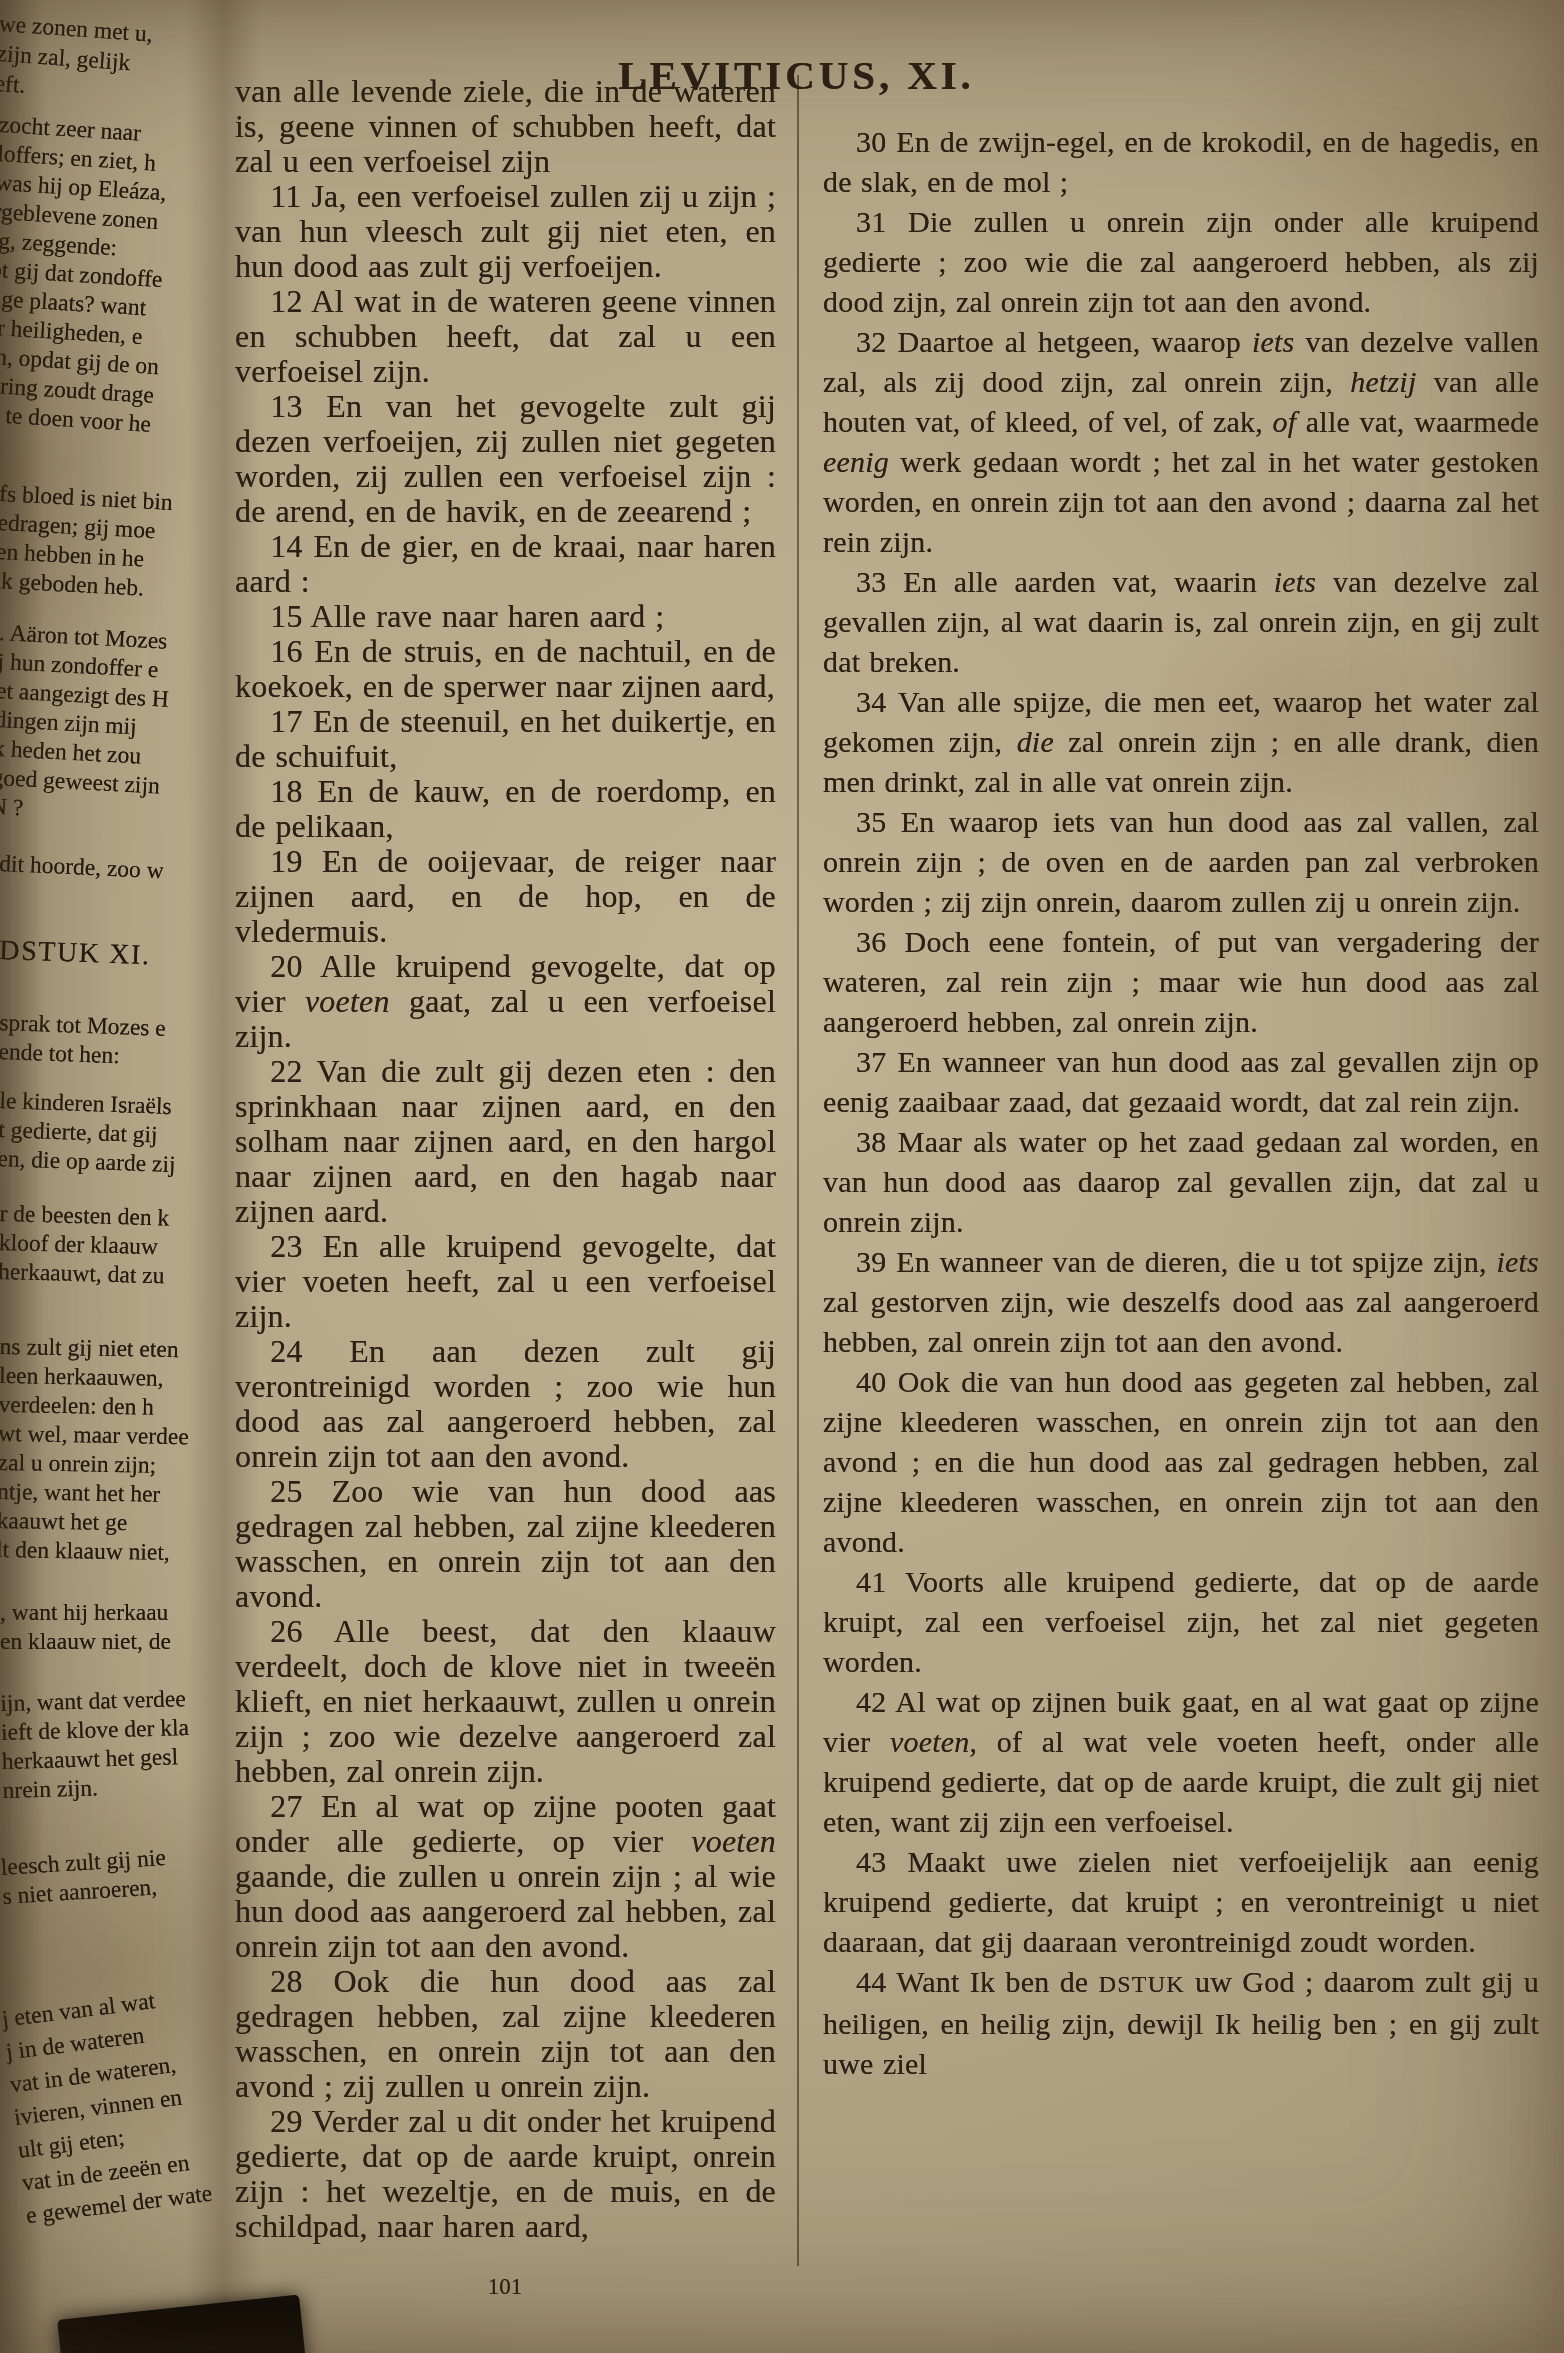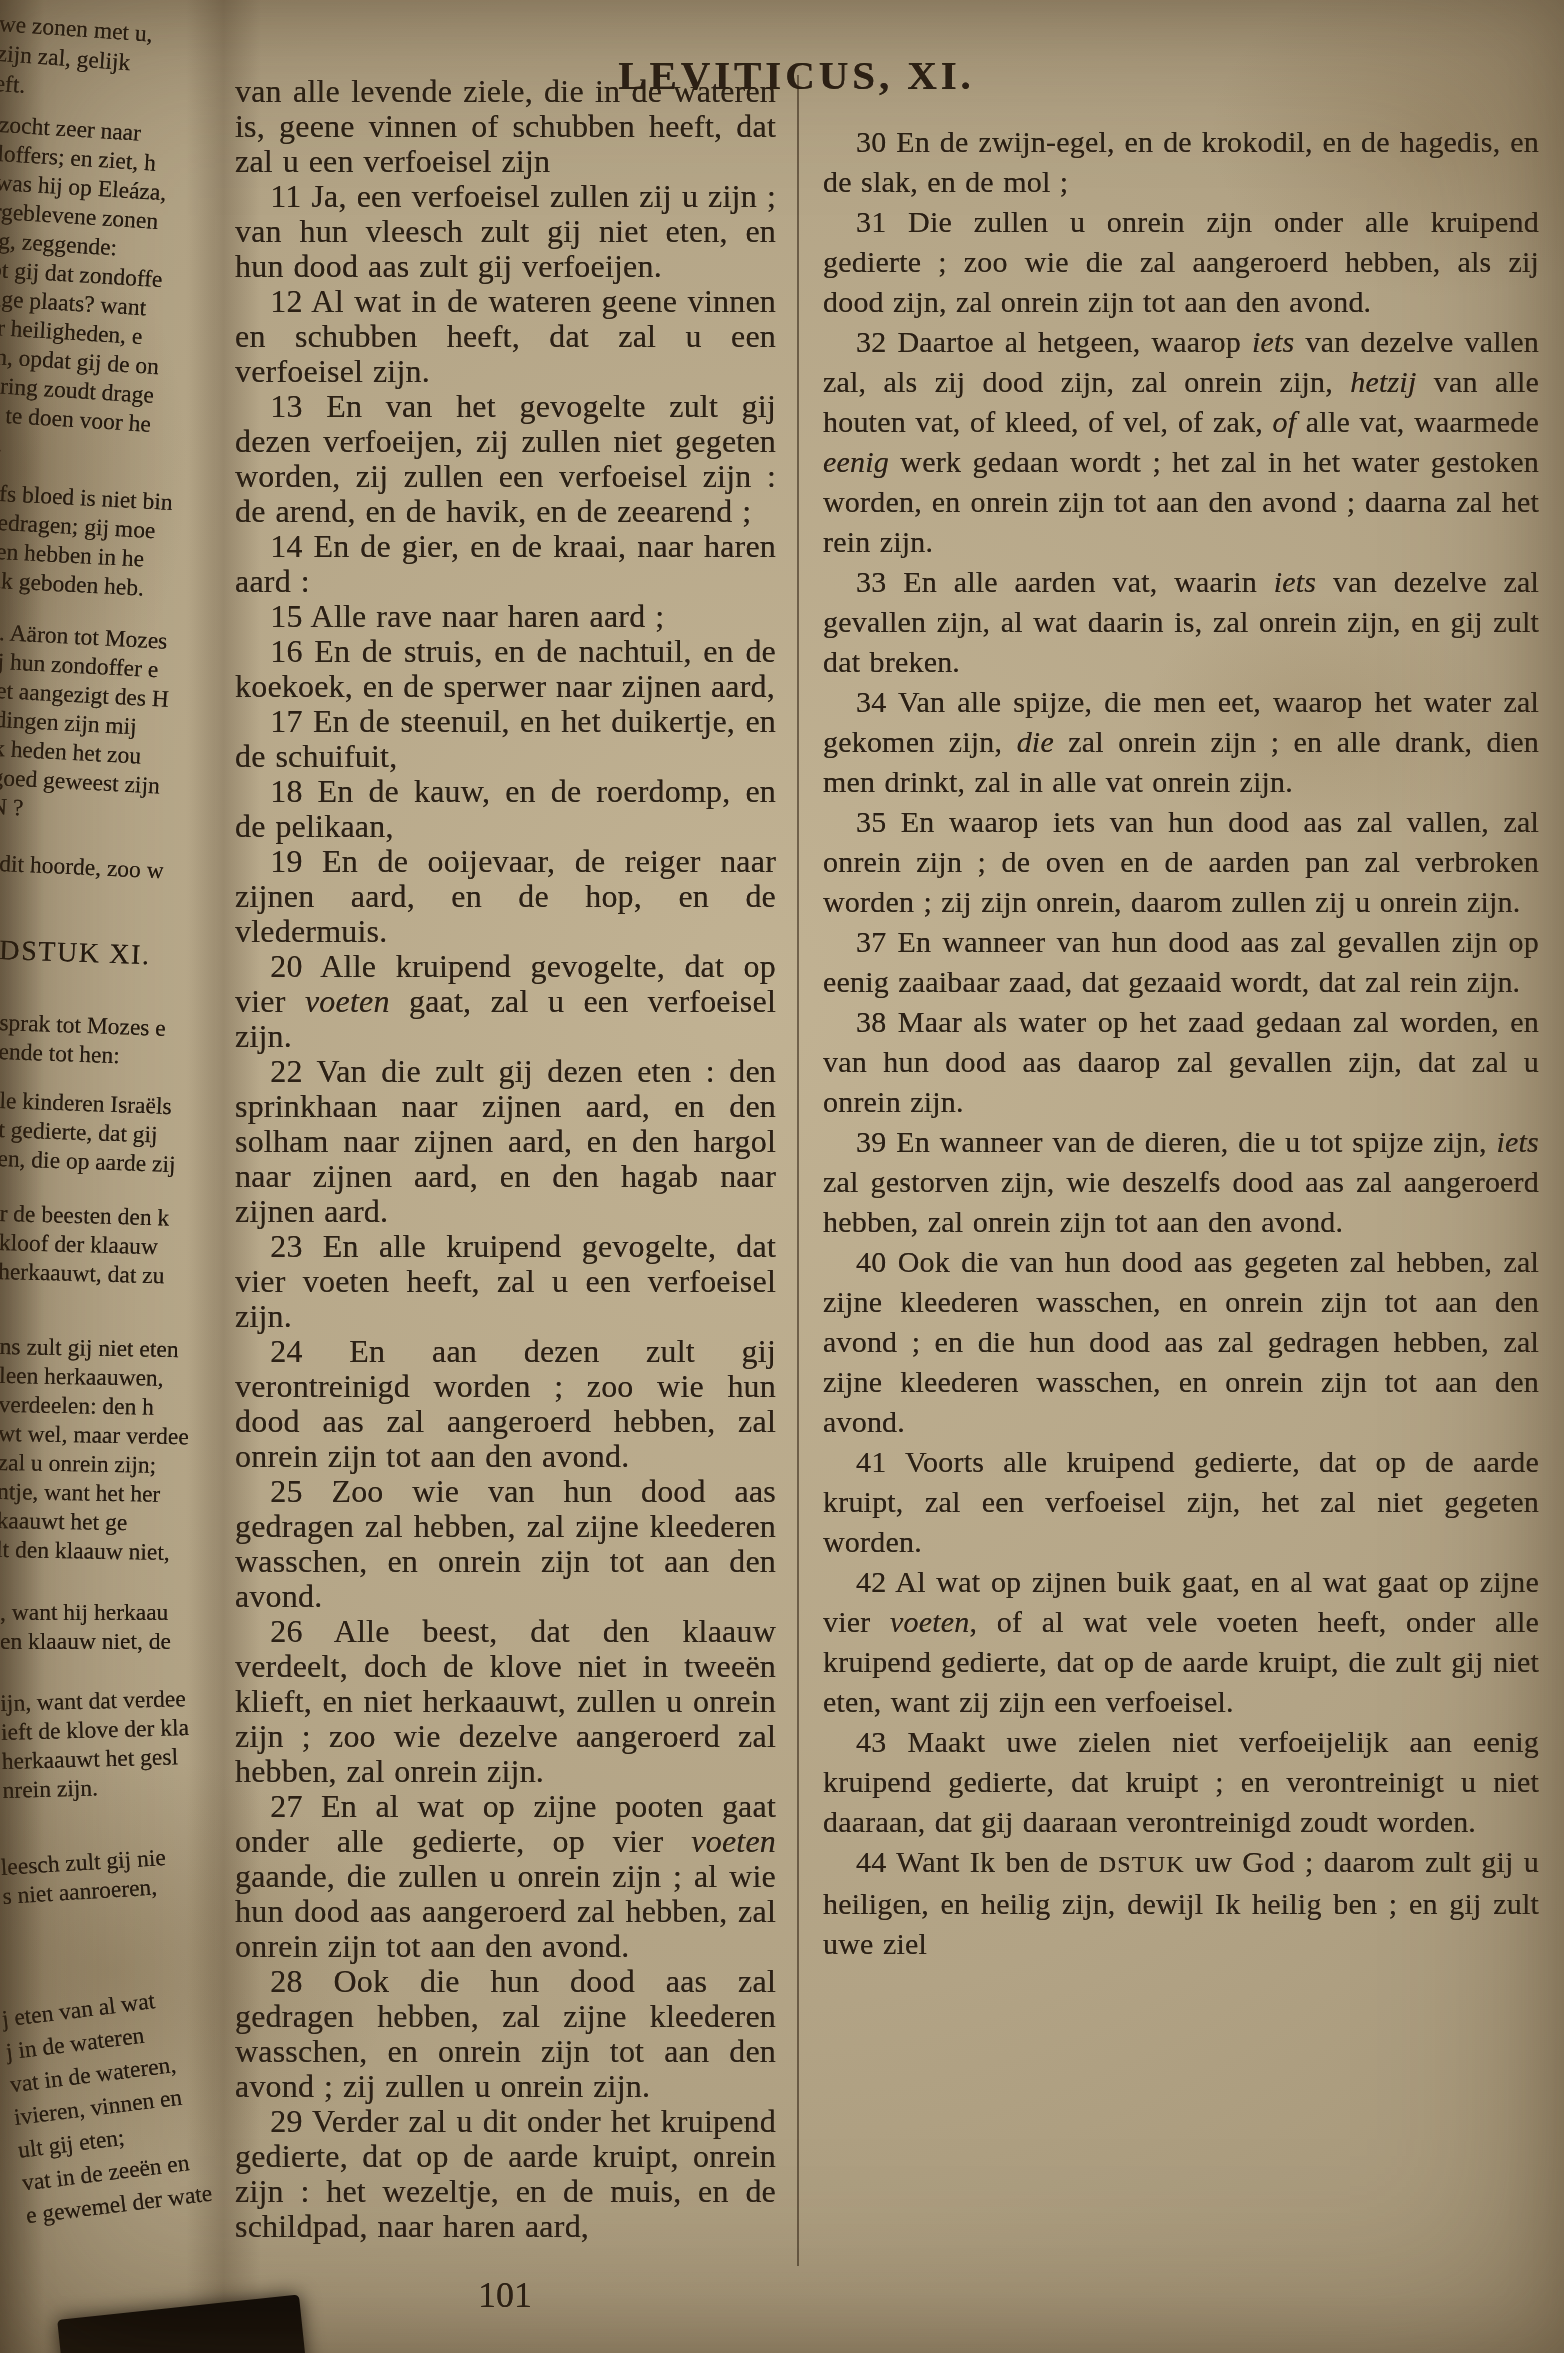--- a/index.html
+++ b/index.html
@@ -32,21 +32,21 @@
   }
   #col1{left:235px;width:541px;font-size:32px;line-height:35px;}
   #col2{left:823px;width:716px;font-size:30px;line-height:40px;margin-top:48px;}
   .col p{margin:0;padding:0;}
   p.verse{text-indent:1.1em;}
   p.cont{text-indent:0;}
   .sc{font-size:.8em;letter-spacing:1.2px;}
   .divider{position:absolute;left:797px;top:75px;width:1.6px;height:2191px;
     background:rgba(47,33,18,.55);}
   .page-num{position:absolute;left:427px;top:2274px;width:156px;text-align:center;
-    font-size:36px;text-shadow:0 0 0.5px rgba(43,32,21,.8);font-family:Liberation Serif, serif;}
+    font-size:23px;text-shadow:0 0 0.5px rgba(43,32,21,.8);font-family:Liberation Serif, serif;}
   #left-strip{position:absolute;left:0;top:0;width:235px;height:100%;
     font-size:23.5px;color:#241a10;text-shadow:0 0 0.5px rgba(36,26,16,.8);}
   .frag-group{position:absolute;left:0;transform-origin:0 0;white-space:nowrap;}
   .frag-line{overflow:hidden;}
   .corner-black{position:absolute;left:61px;top:2307px;width:243px;height:86px;
     background:#0f0b07;transform:rotate(-6deg);border-radius:4.7px;
     box-shadow:0 0 19px rgba(15,11,7,.8);}
 </style>
 </head>
 <body>
@@ -169,20 +169,21 @@
       <p class="verse">28 Ook die hun dood aas zal gedragen hebben, zal zijne kleederen wasschen, en onrein zijn tot aan den avond&nbsp;; zij zullen u onrein zijn.</p>
       <p class="verse">29 Verder zal u dit onder het kruipend gedierte, dat op de aarde kruipt, onrein zijn&nbsp;: het wezeltje, en de muis, en de schildpad, naar haren aard,</p>
     </div>
   <div class="col" id="col2">
       <p class="verse">30 En de zwijn-egel, en de krokodil, en de hagedis, en de slak, en de mol&nbsp;;</p>
       <p class="verse">31 Die zullen u onrein zijn onder alle kruipend gedierte&nbsp;; zoo wie die zal aangeroerd hebben, als zij dood zijn, zal onrein zijn tot aan den avond.</p>
       <p class="verse">32 Daartoe al hetgeen, waarop <i>iets</i> van dezelve vallen zal, als zij dood zijn, zal onrein zijn, <i>hetzij</i> van alle houten vat, of kleed, of vel, of zak, <i>of</i> alle vat, waarmede <i>eenig</i> werk gedaan wordt&nbsp;; het zal in het water gestoken worden, en onrein zijn tot aan den avond&nbsp;; daarna zal het rein zijn.</p>
       <p class="verse">33 En alle aarden vat, waarin <i>iets</i> van dezelve zal gevallen zijn, al wat daarin is, zal onrein zijn, en gij zult dat breken.</p>
       <p class="verse">34 Van alle spijze, die men eet, waarop het water zal gekomen zijn, <i>die</i> zal onrein zijn&nbsp;; en alle drank, dien men drinkt, zal in alle vat onrein zijn.</p>
       <p class="verse">35 En waarop iets van hun dood aas zal vallen, zal onrein zijn&nbsp;; de oven en de aarden pan zal verbroken worden&nbsp;; zij zijn onrein, daarom zullen zij u onrein zijn.</p>
+      <p class="verse">36 Doch eene fontein, of put van vergadering der wateren, zal rein zijn&nbsp;; maar wie hun dood aas zal aangeroerd hebben, zal onrein zijn.</p>
       <p class="verse">37 En wanneer van hun dood aas zal gevallen zijn op eenig zaaibaar zaad, dat gezaaid wordt, dat zal rein zijn.</p>
       <p class="verse">38 Maar als water op het zaad gedaan zal worden, en van hun dood aas daarop zal gevallen zijn, dat zal u onrein zijn.</p>
       <p class="verse">39 En wanneer van de dieren, die u tot spijze zijn, <i>iets</i> zal gestorven zijn, wie deszelfs dood aas zal aangeroerd hebben, zal onrein zijn tot aan den avond.</p>
       <p class="verse">40 Ook die van hun dood aas gegeten zal hebben, zal zijne kleederen wasschen, en onrein zijn tot aan den avond&nbsp;; en die hun dood aas zal gedragen hebben, zal zijne kleederen wasschen, en onrein zijn tot aan den avond.</p>
       <p class="verse">41 Voorts alle kruipend gedierte, dat op de aarde kruipt, zal een verfoeisel zijn, het zal niet gegeten worden.</p>
       <p class="verse">42 Al wat op zijnen buik gaat, en al wat gaat op zijne vier <i>voeten</i>, of al wat vele voeten heeft, onder alle kruipend gedierte, dat op de aarde kruipt, die zult gij niet eten, want zij zijn een verfoeisel.</p>
       <p class="verse">43 Maakt uwe zielen niet verfoeijelijk aan eenig kruipend gedierte, dat kruipt&nbsp;; en verontreinigt u niet daaraan, dat gij daaraan verontreinigd zoudt worden.</p>
       <p class="verse">44 Want Ik ben de <span class="sc">DSTUK</span> uw God&nbsp;; daarom zult gij u heiligen, en heilig zijn, dewijl Ik heilig ben&nbsp;; en gij zult uwe ziel</p>
     </div>
 

